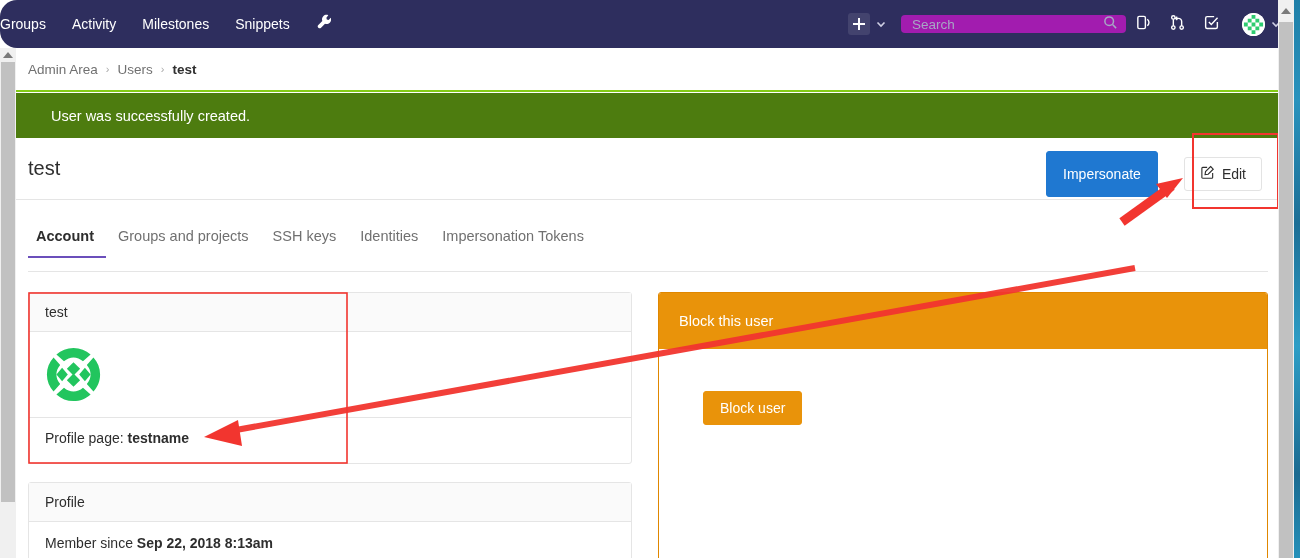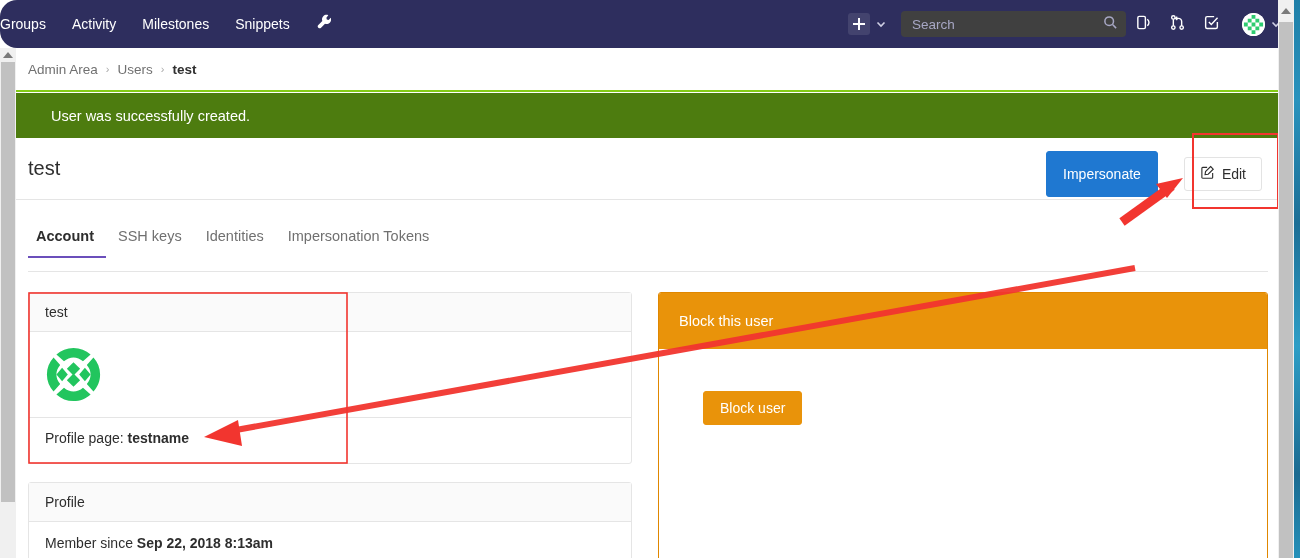--- a/index.html
+++ b/index.html
@@ -32,22 +32,22 @@
     height: 48px; display: flex; align-items: center;
   }
   .plus-box {
     width: 22px; height: 22px; border-radius: 3px;
     background: #43436e; display: flex; align-items: center; justify-content: center;
     color: #fff;
   }
   .chev { width: 12px; height: 12px; margin-left: 5px; display:inline-block; }
   .chev svg, .plus-box svg { display:block; }
   .search-box {
-    width: 225px; height: 26px; margin-left: 14px;
-    background: #404040; border-radius: 4px;
+    width: 225px; height: 18px; margin-left: 14px;
+    background: #a21caf; border-radius: 4px;
     display: flex; align-items: center;
     padding: 0 8px 0 11px;
     position: relative;
   }
   .search-box input {
     flex: 1; background: transparent; border: none; outline: none;
     color: #e5e5f0; font-size: 13.5px; font-family: "Liberation Sans", sans-serif;
   }
   .search-box input::placeholder { color: #a7a7c4; }
   .nav-icon {
@@ -330,20 +330,21 @@
             <path d="M11.3 1.6l2.8 2.8-5.4 5.4-3.3.5.5-3.3z"></path>
           </svg>
         </span>
         <span>Edit</span>
       </button>
     </div>
   </div>
 
   <div class="tabs">
     <div class="tab active">Account</div>
+    <div class="tab">Groups and projects</div>
     <div class="tab">SSH keys</div>
     <div class="tab">Identities</div>
     <div class="tab">Impersonation Tokens</div>
   </div>
 
   <div class="card" id="user-card">
     <div class="card-head">test</div>
     <div class="card-body">
       <div id="avatar-big">
         <svg width="57" height="57" viewBox="0 0 60 60">

